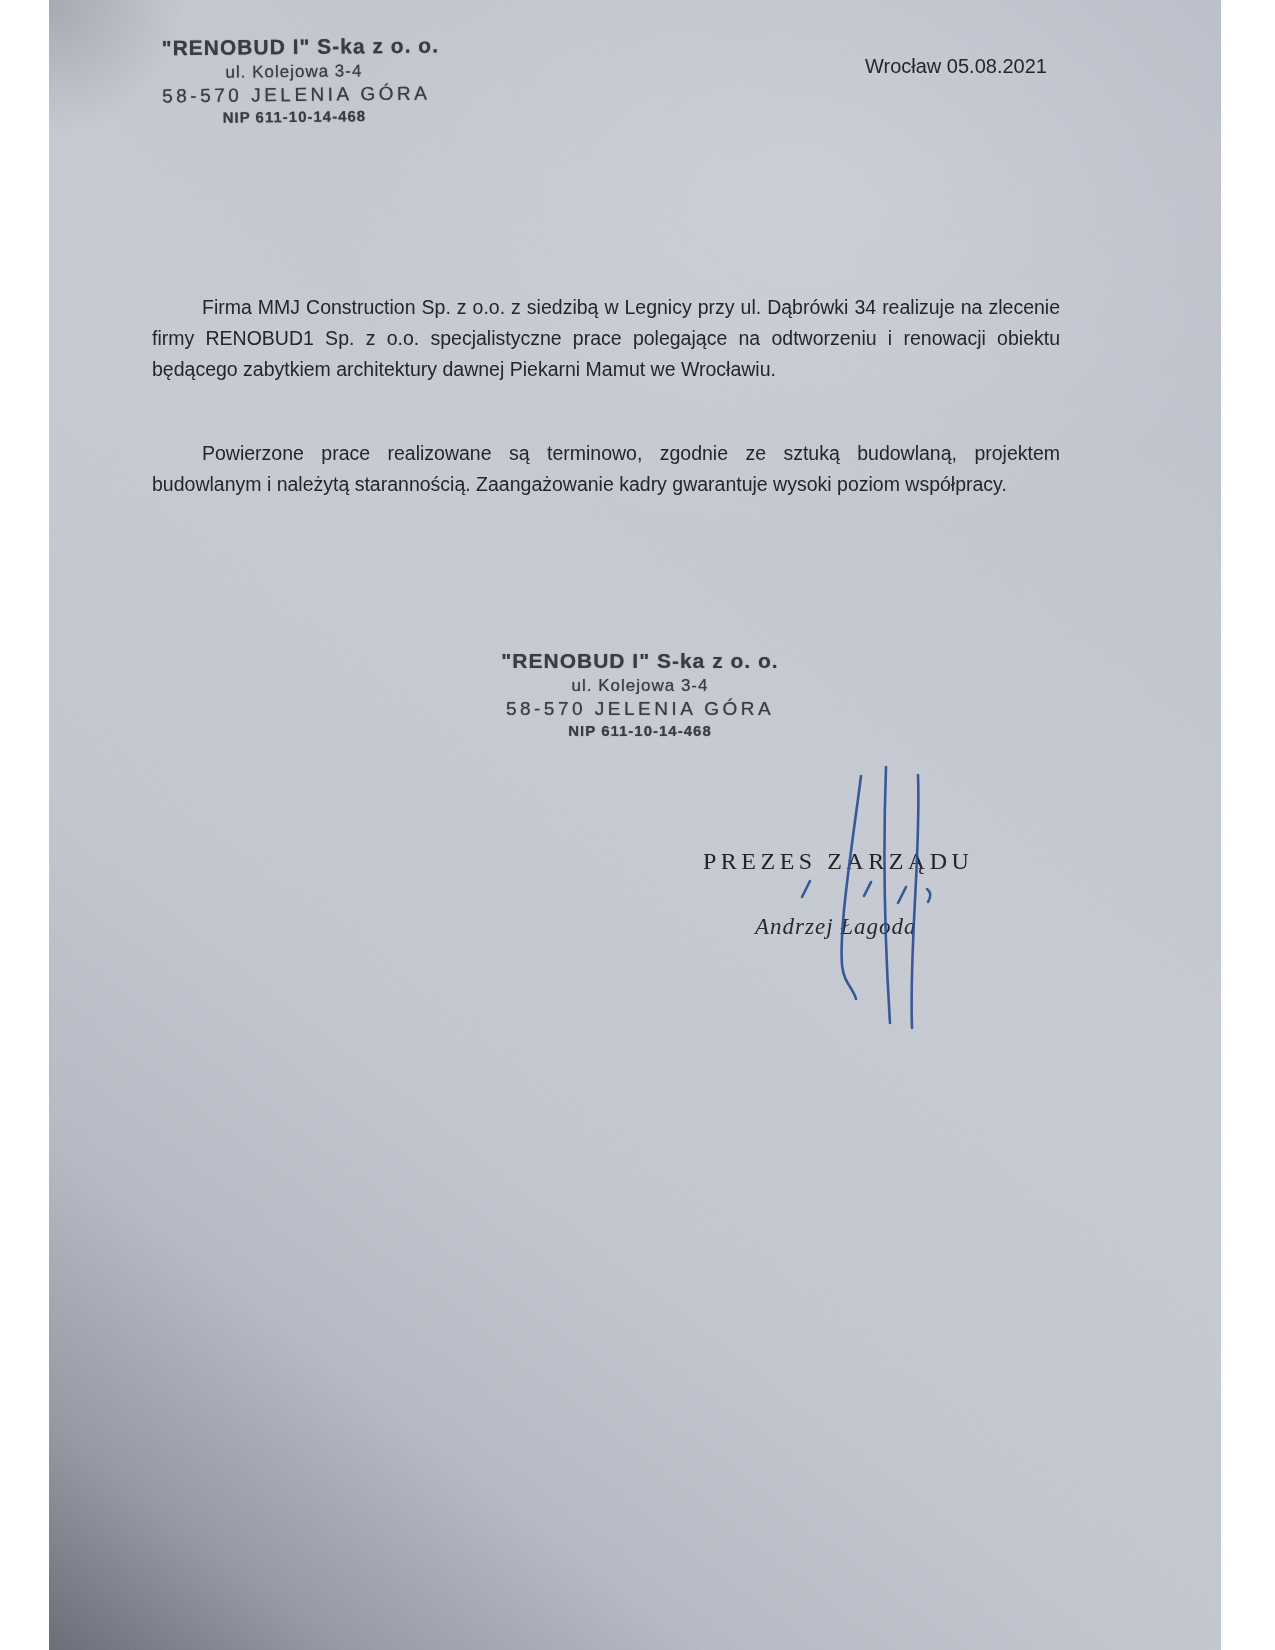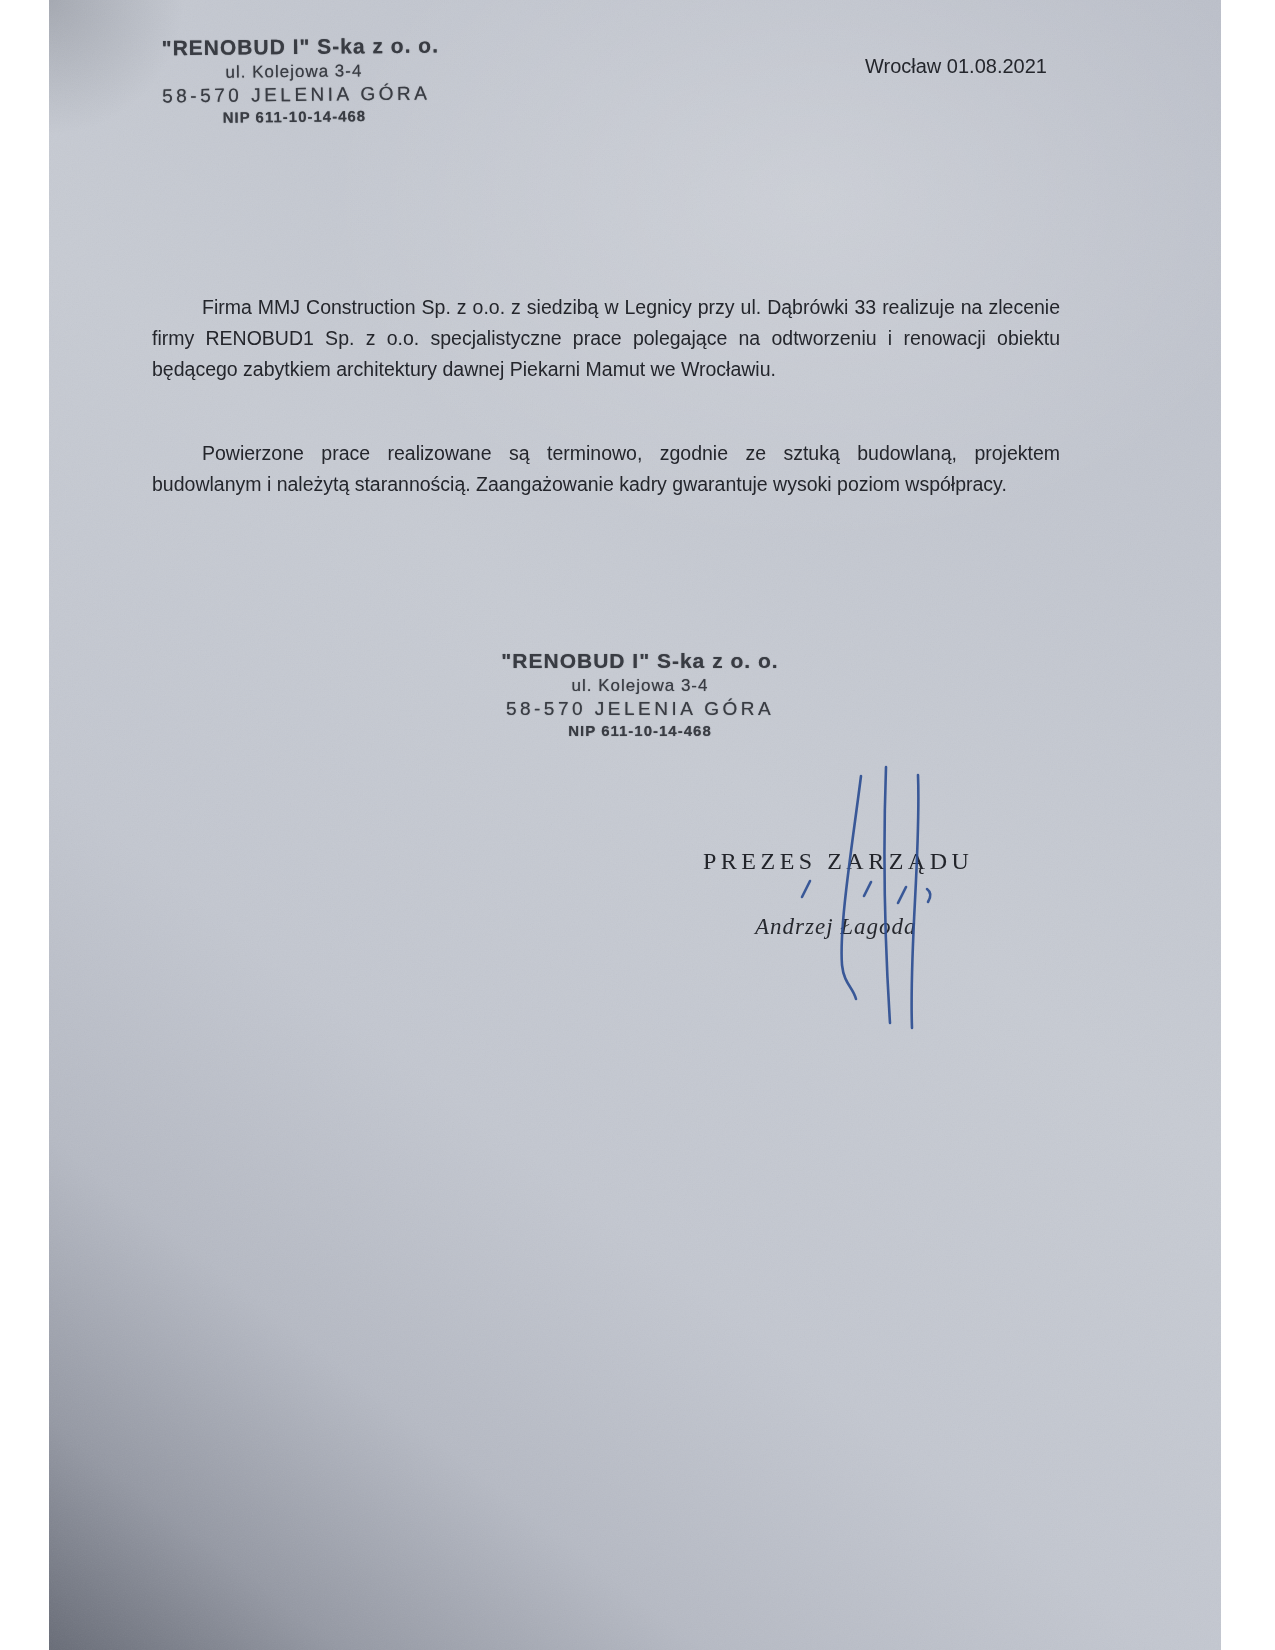--- a/index.html
+++ b/index.html
@@ -123,24 +123,24 @@
       <rect width="100%" height="100%" filter="url(#grain)"></rect>
     </svg>
 
     <div class="stamp stamp-top">
       <div class="s-l1">"RENOBUD I" S-ka z o. o.</div>
       <div class="s-l2">ul. Kolejowa 3-4</div>
       <div class="s-l3">58-570 JELENIA GÓRA</div>
       <div class="s-l4">NIP 611-10-14-468</div>
     </div>
 
-    <div class="date-line">Wrocław 01.08.2021</div>
+    <div class="date-line">Wrocław 05.08.2021</div>
 
 
-    <div class="para para-1">Firma MMJ Construction Sp. z o.o. z siedzibą w Legnicy przy ul. Dąbrówki 33 realizuje na zlecenie firmy RENOBUD1 Sp. z o.o. specjalistyczne prace polegające na odtworzeniu i renowacji obiektu będącego zabytkiem architektury dawnej Piekarni Mamut we Wrocławiu.</div>
+    <div class="para para-1">Firma MMJ Construction Sp. z o.o. z siedzibą w Legnicy przy ul. Dąbrówki 34 realizuje na zlecenie firmy RENOBUD1 Sp. z o.o. specjalistyczne prace polegające na odtworzeniu i renowacji obiektu będącego zabytkiem architektury dawnej Piekarni Mamut we Wrocławiu.</div>
     <div class="para para-2">Powierzone prace realizowane są terminowo, zgodnie ze sztuką budowlaną, projektem budowlanym i należytą starannością. Zaangażowanie kadry gwarantuje wysoki poziom współpracy.</div>
 
     <div class="stamp stamp-mid">
       <div class="s-l1">"RENOBUD I" S-ka z o. o.</div>
       <div class="s-l2">ul. Kolejowa 3-4</div>
       <div class="s-l3">58-570 JELENIA GÓRA</div>
       <div class="s-l4">NIP 611-10-14-468</div>
     </div>
 
     <div class="role-line">PREZES ZARZĄDU</div>

